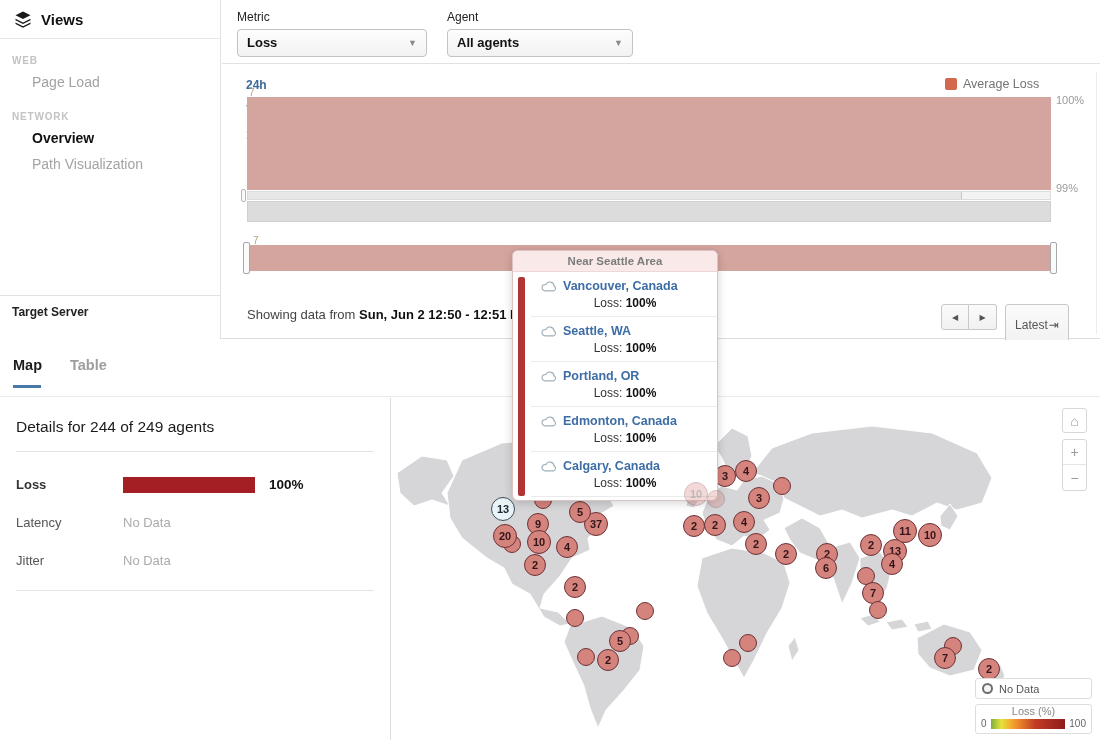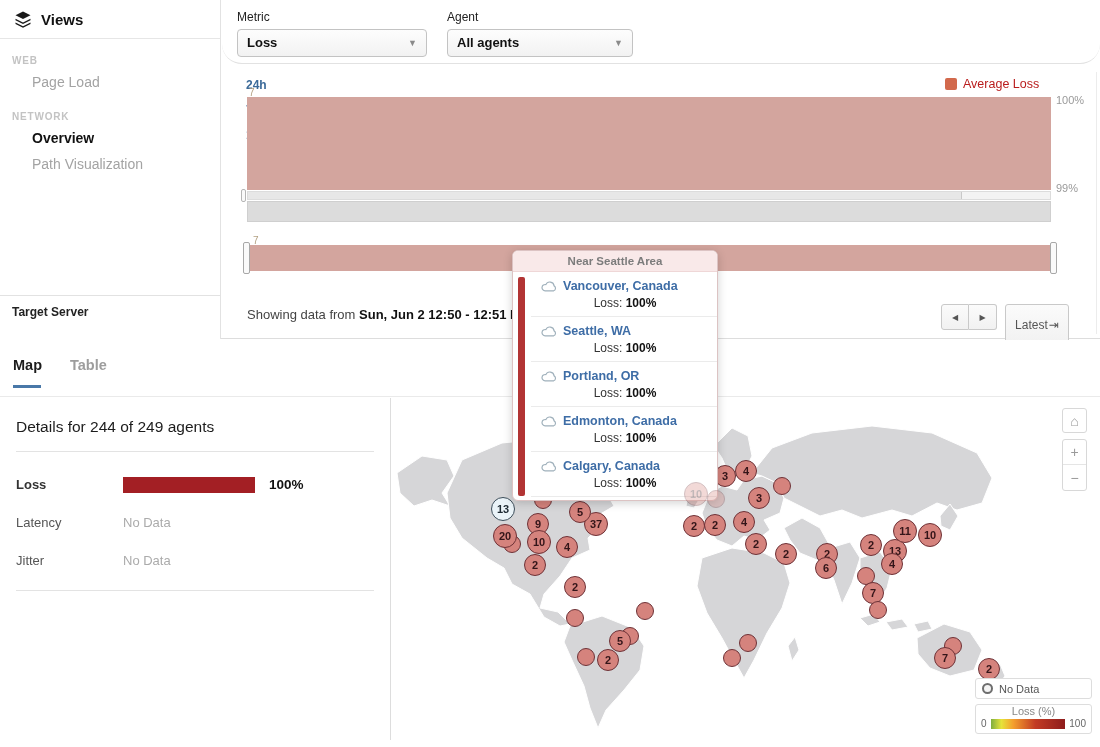--- a/index.html
+++ b/index.html
@@ -8,29 +8,29 @@
   
   .top-panel { position:absolute; left:0; top:0; width:1100px; height:339px; background:#fff; border-bottom:1px solid #ddd; }
 
   .sidebar { position:absolute; left:0; top:0; width:221px; height:339px; border-right:1px solid #e2e2e2; background:#fff; }
   .sidebar-header { height:39px; border-bottom:1px solid #e6e6e6; display:flex; align-items:center; gap:9px; padding-left:14px; font-size:15px; font-weight:bold; color:#111; }
   .side-group-label { margin:16px 0 3px 12px; font-size:10px; color:#c3c3c3; letter-spacing:.8px; font-weight:bold; }
   .side-item { padding:5px 0 5px 32px; font-size:14px; color:#a3a3a3; cursor:pointer; }
   .side-item.active { font-weight:bold; color:#111; }
   .sidebar-footer { position:absolute; left:0; right:0; top:295px; border-top:1px solid #e2e2e2; padding:9px 0 0 12px; font-size:12px; font-weight:bold; color:#222; }
 
-  .toolbar { position:absolute; left:222px; top:0; width:878px; height:64px; border-bottom:1px solid #e2e2e2; display:flex; gap:20px; padding:10px 0 0 15px;border-radius:20px; }
+  .toolbar { position:absolute; left:222px; top:0; width:878px; height:64px; border-bottom:1px solid #e2e2e2; display:flex; gap:20px; padding:10px 0 0 15px; }
   .field-label { font-size:12px; color:#222; margin-bottom:5px; }
   .select-box { position:relative; width:190px; height:28px; border:1px solid #c3c3c3; border-radius:4px; background:linear-gradient(#fdfdfd,#f2f2f2); font-size:13px; font-weight:bold; color:#111; line-height:26px; padding-left:9px; cursor:pointer; }
   .select-box .chev { position:absolute; right:9px; top:0; color:#8a8a8a; font-size:9px; }
 
   .chart-region { position:absolute; left:222px; top:64px; width:878px; height:275px; }
   .range-tabs { position:absolute; left:24px; top:14px; display:flex; gap:11px; font-size:12px; font-weight:bold; color:#3b6a99;flex-direction:column; }
   .range-tab { cursor:pointer; }
-  .legend { position:absolute; left:723px; top:13px; display:flex; align-items:center; gap:6px; font-size:12.5px; color:#b91c1c; }
+  .legend { position:absolute; left:723px; top:13px; display:flex; align-items:center; gap:6px; font-size:12.5px; color:#737373; }
   .legend-swatch { width:12px; height:12px; border-radius:2px; }
   .tick7 { position:absolute; font-size:10px; color:#b3a183; }
   .main-chart { position:absolute; left:25px; top:33px; width:804px; height:93px; background:#d3a59e; }
   .yl { position:absolute; left:834px; font-size:11px; color:#9a9a9a; }
   .scroll-track { position:absolute; left:25px; top:127px; width:804px; height:9px; background:#f3f3f3; border:1px solid #dcdcdc; }
   .scroll-handle { width:89%; height:100%; background:#e7e7e7; border-right:1px solid #c9c9c9; }
   .scroll-nub { position:absolute; left:19px; top:125px; width:5px; height:13px; background:#fafafa; border:1px solid #b5b5b5; border-radius:2px; }
   .gray-band { position:absolute; left:25px; top:137px; width:804px; height:21px; background:#dcdcdc; border:1px solid #cfcfcf; }
   .brush { position:absolute; left:25px; top:181px; width:806px; height:26px; background:#d3a59e; }
   .brush-handle { position:absolute; top:-3px; width:7px; height:32px; background:#fafafa; border:1px solid #a8a8a8; border-radius:2px; cursor:ew-resize; }

